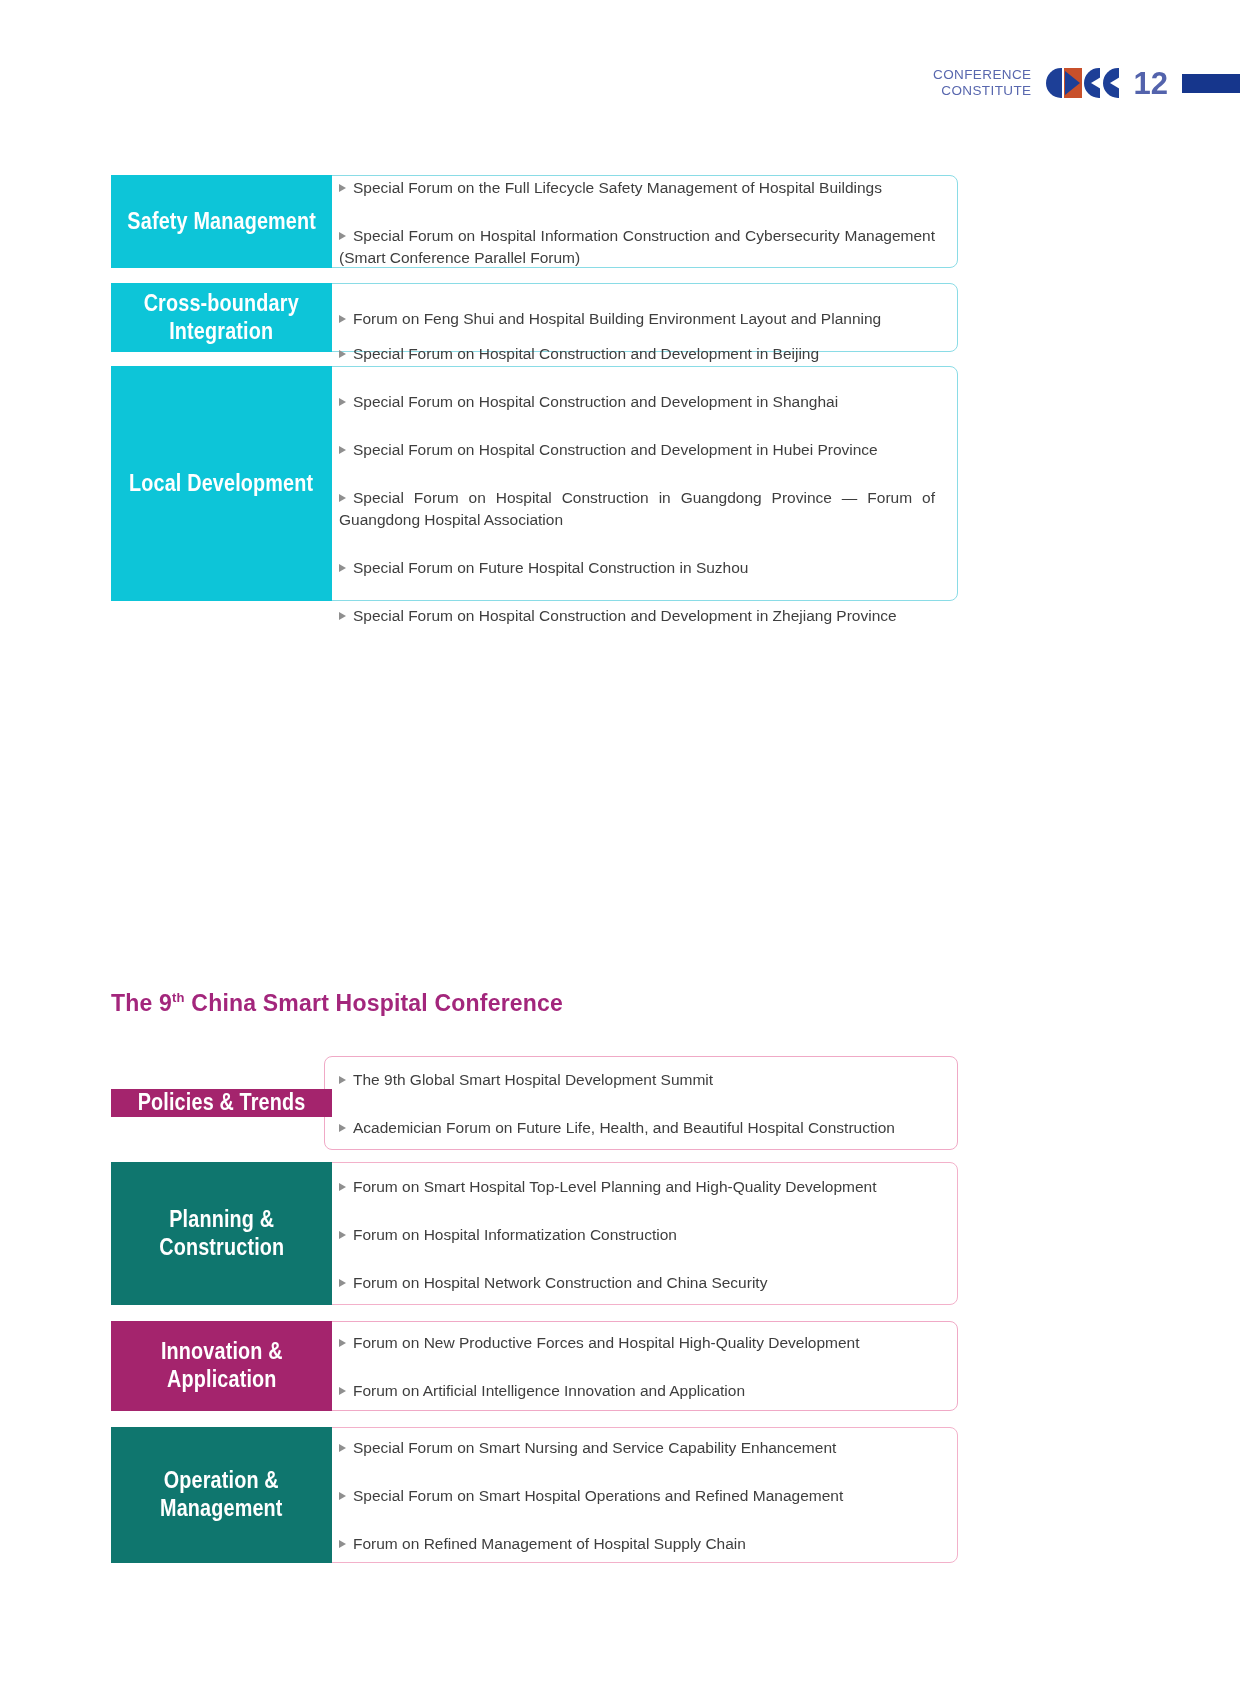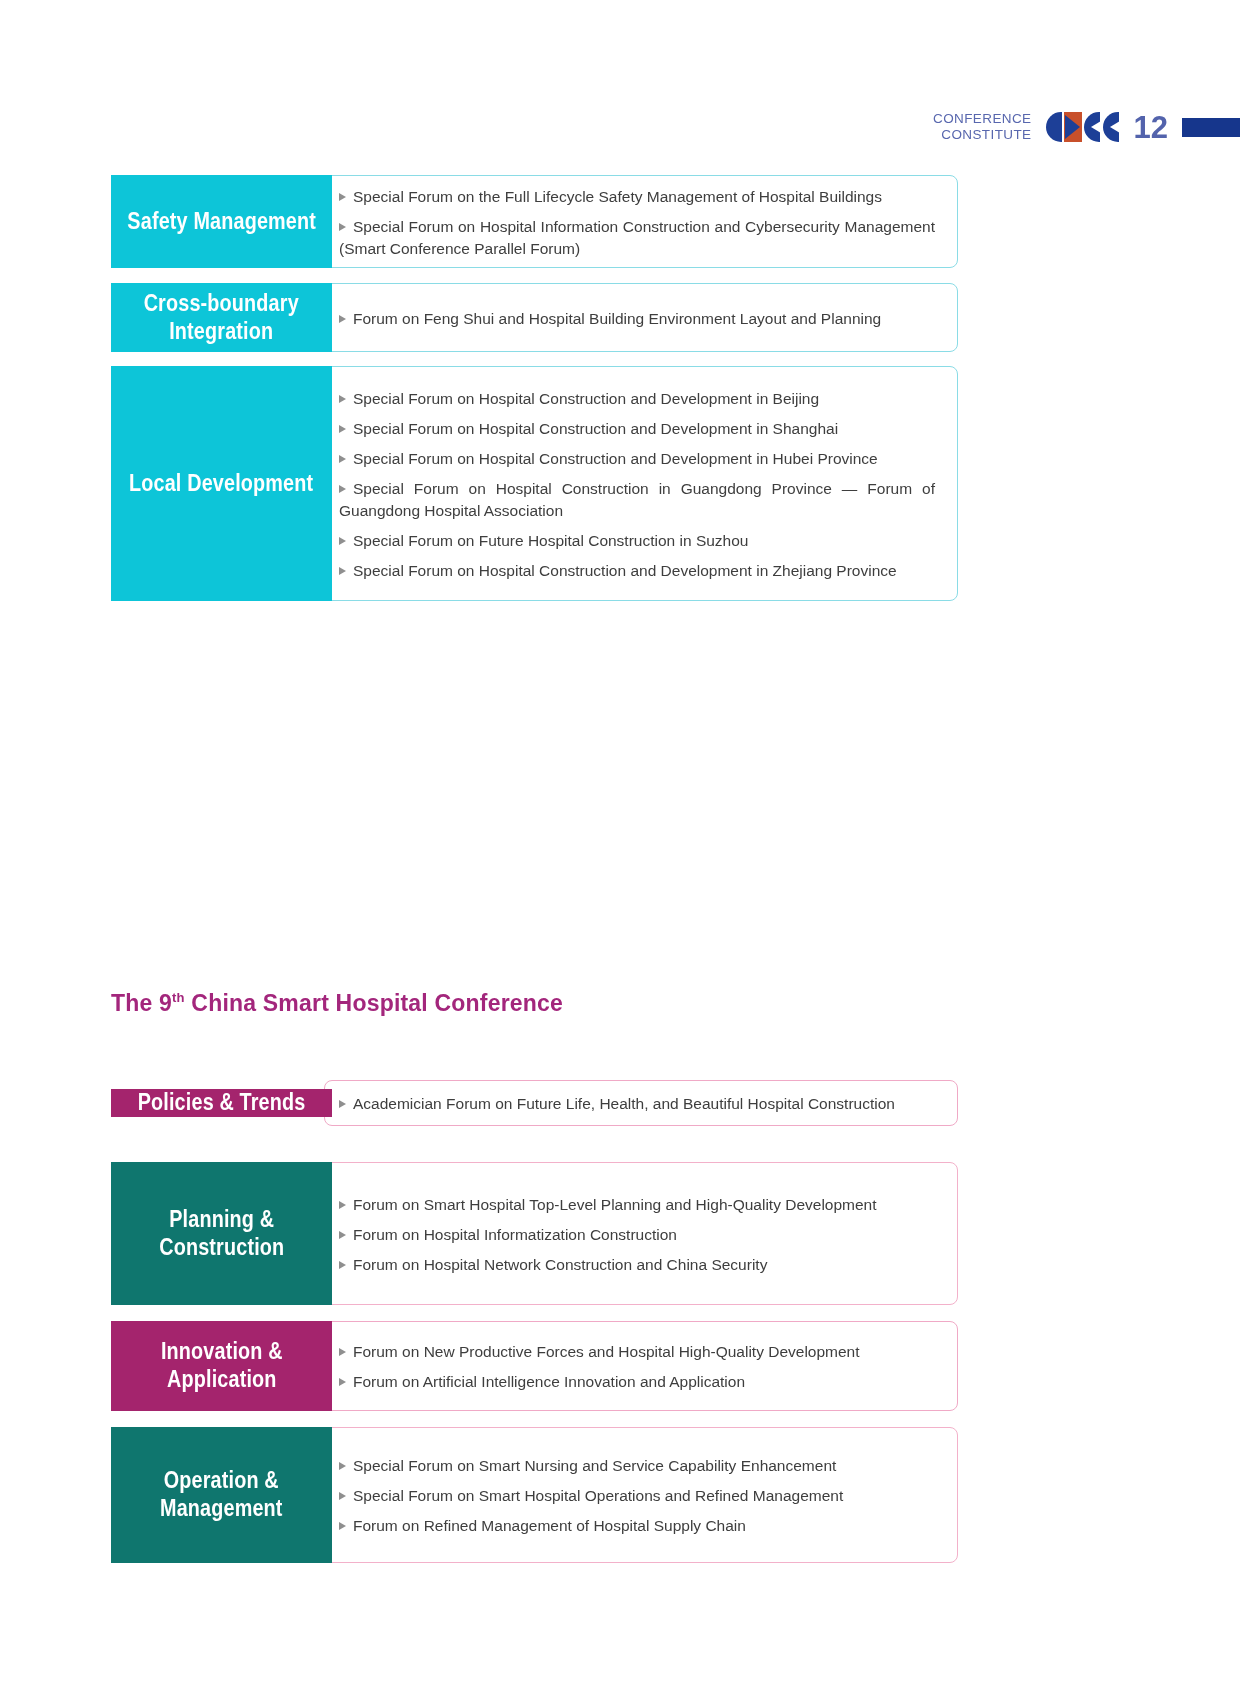--- a/index.html
+++ b/index.html
@@ -5,21 +5,21 @@
   html,body { margin:0; padding:0; background:#ffffff; }
   .page {
     position:relative; width:1240px; height:1683px; margin:0 auto;
     background:#ffffff; overflow:hidden;
     font-family:"Liberation Sans", sans-serif;
   }
 
   
   .page-header {
     position:absolute; top:62px; left:0; right:0; height:42px;
-    display:flex; justify-content:flex-end; align-items:center;margin-top:44px;
+    display:flex; justify-content:flex-end; align-items:center;
   }
   .brand {
     color:#5867AE; font-size:13.5px; line-height:1.15; letter-spacing:.4px;
     text-align:right; font-weight:500;
   }
   .logo { display:flex; align-items:center; margin-left:14px; }
   .logo-halfdisc {
     width:16px; height:30px; background:#1D3F97;
     border-radius:16px 0 0 16px; margin-right:2px;
   }
@@ -65,21 +65,21 @@
   }
   .sec-content {
     position:relative; z-index:1; flex:1; margin-left:-8px;
     background:#ffffff; border:1px solid #cccccc; border-radius:8px;
     display:flex; flex-direction:column; justify-content:center;
     padding:12px 22px 10px 14px; box-sizing:border-box;
   }
   .item {
     color:#3E3E3E; font-size:15.5px; line-height:22px; text-align:justify;
   }
-  .item + .item { margin-top:8px; }
+  .item + .item { margin-top:26px; }
   .bullet {
     display:inline-block; width:0; height:0; vertical-align:1px;
     border-top:4.5px solid transparent; border-bottom:4.5px solid transparent;
     border-left:7px solid #8F8F8F; margin-right:7px;
   }
 
   .theme-cyan  .sec-label { background:#0DC5D8; }
   .theme-cyan  .sec-content { border-color:#8ADCE6; }
   .theme-dark  .sec-label { background:#A4246D; }
   .theme-dark  .sec-content { border-color:#F0A9C6; }
@@ -153,20 +153,21 @@
     </div>
   </div>
 
   <h2 class="conf-heading"><span>The 9</span><sup>th</sup><span> China Smart Hospital Conference</span></h2>
 
   <div class="section theme-dark" style="top:1060px; height:86px;align-items:center;">
     <div class="sec-label">
       <span>Policies &amp; Trends</span>
     </div>
     <div class="sec-content">
+      <div class="item"><span class="bullet"></span><span>The 9th Global Smart Hospital Development Summit</span></div>
       <div class="item"><span class="bullet"></span><span>Academician Forum on Future Life, Health, and Beautiful Hospital Construction</span></div>
     </div>
   </div>
 
   <div class="section theme-light" style="top:1162px; height:143px;">
     <div class="sec-label">
       <span>Planning &amp;
 Construction</span>
     </div>
     <div class="sec-content">

